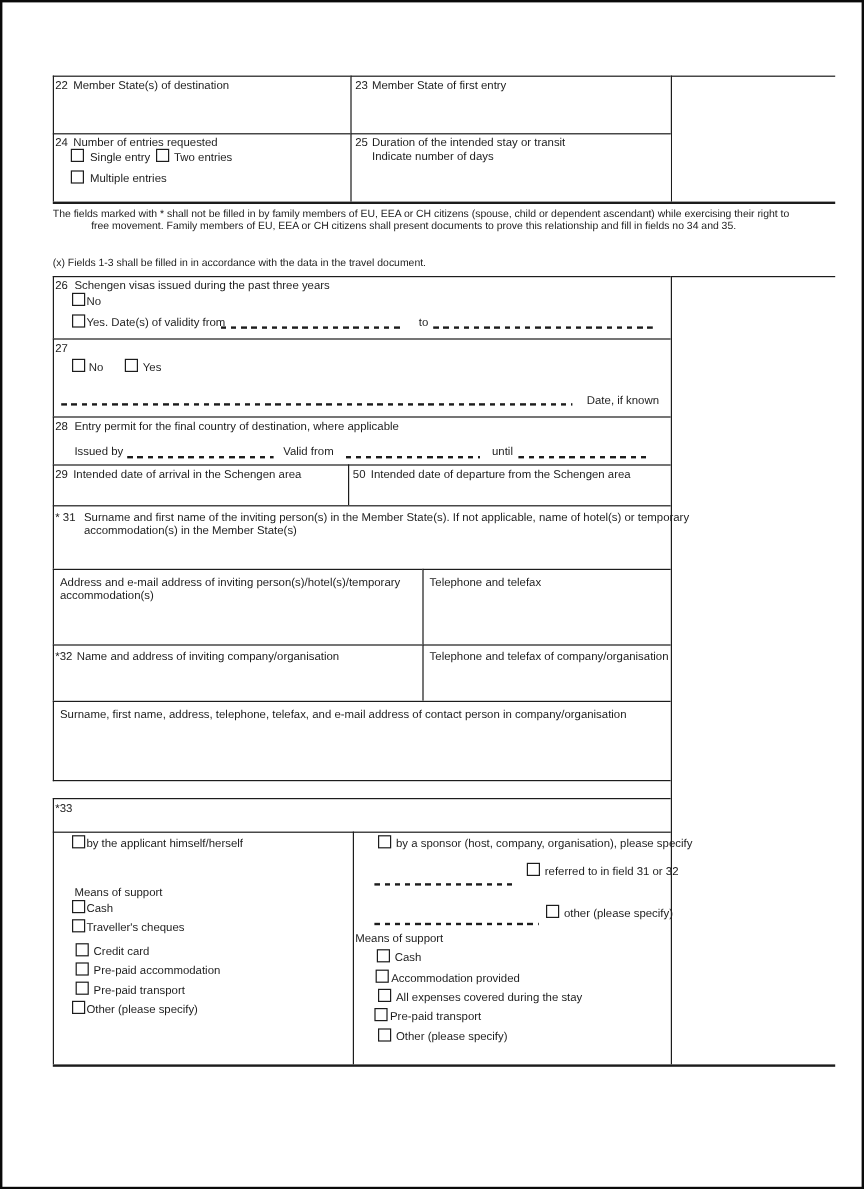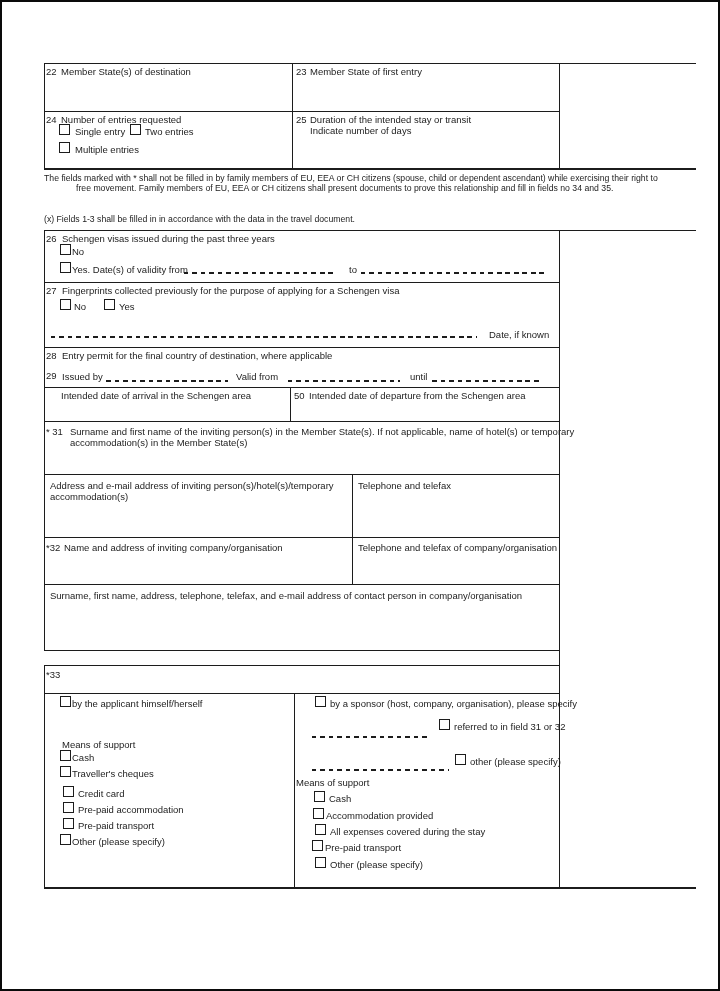--- a/index.html
+++ b/index.html
@@ -77,38 +77,37 @@
   <span class="lbl" style="left:60px;top:231px;">Schengen visas issued during the past three years</span>
   <span class="cb" style="left:58px;top:242px;"></span>
   <span class="lbl" style="left:70px;top:244px;">No</span>
   <span class="cb" style="left:58px;top:260px;"></span>
   <span class="lbl" style="left:70px;top:262px;">Yes. Date(s) of validity from</span>
   <div class="dash" style="left:182px;top:270px;width:150px;"></div>
   <span class="lbl" style="left:347px;top:262px;">to</span>
   <div class="dash" style="left:359px;top:270px;width:183px;"></div>
 
   <span class="lbl" style="left:44px;top:283px;">27</span>
-  <span class="lbl" style="left:60px;top:283px;">Fingerprints collected previously for the purpose of applying for a Schengen visa</span>
   <span class="cb" style="left:58px;top:297px;"></span>
   <span class="lbl" style="left:72px;top:299px;">No</span>
   <span class="cb" style="left:102px;top:297px;"></span>
   <span class="lbl" style="left:117px;top:299px;">Yes</span>
   <div class="dash" style="left:49px;top:334px;width:426px;"></div>
   <span class="lbl" style="left:487px;top:327px;">Date, if known</span>
 
   <span class="lbl" style="left:44px;top:348px;">28</span>
   <span class="lbl" style="left:60px;top:348px;">Entry permit for the final country of destination, where applicable</span>
   <span class="lbl" style="left:60px;top:369px;">Issued by</span>
   <div class="dash" style="left:104px;top:378px;width:122px;"></div>
   <span class="lbl" style="left:234px;top:369px;">Valid from</span>
   <div class="dash" style="left:286px;top:378px;width:112px;"></div>
   <span class="lbl" style="left:408px;top:369px;">until</span>
   <div class="dash" style="left:430px;top:378px;width:110px;"></div>
 
-  <span class="lbl" style="left:44px;top:368px;">29</span>
+  <span class="lbl" style="left:44px;top:388px;">29</span>
   <span class="lbl" style="left:59px;top:388px;">Intended date of arrival in the Schengen area</span>
   <span class="lbl" style="left:292px;top:388px;">50</span>
   <span class="lbl" style="left:307px;top:388px;">Intended date of departure from the Schengen area</span>
 
   <span class="lbl" style="left:44px;top:424px;">* 31</span>
   <span class="lbl" style="left:68px;top:424px;">Surname and first name of the inviting person(s) in the Member State(s). If not applicable, name of hotel(s) or temporary</span>
   <span class="lbl" style="left:68px;top:435px;">accommodation(s) in the Member State(s)</span>
 
   <span class="lbl" style="left:48px;top:478px;">Address and e-mail address of inviting person(s)/hotel(s)/temporary</span>
   <span class="lbl" style="left:48px;top:489px;">accommodation(s)</span>

